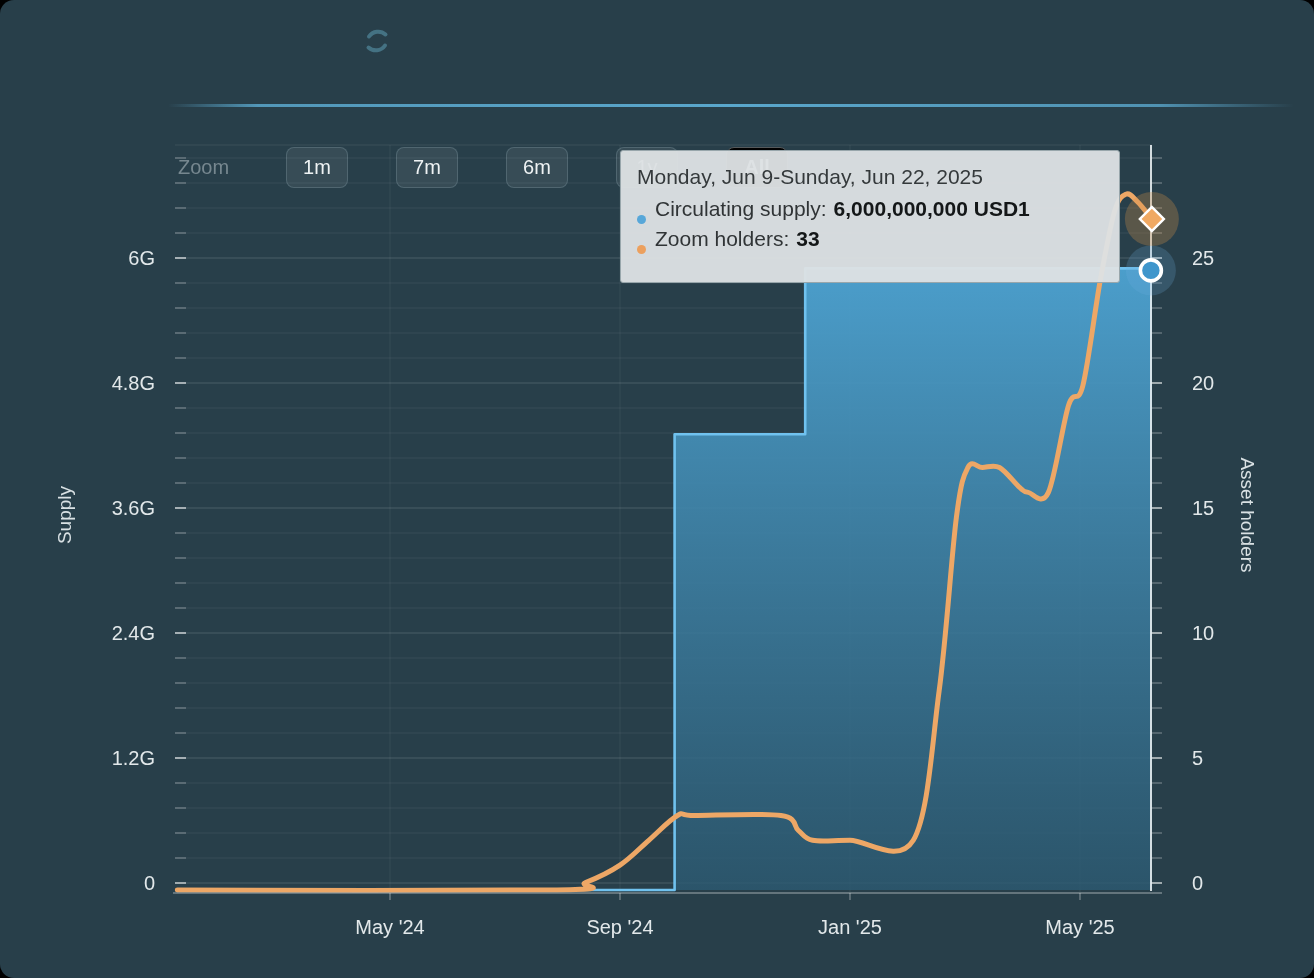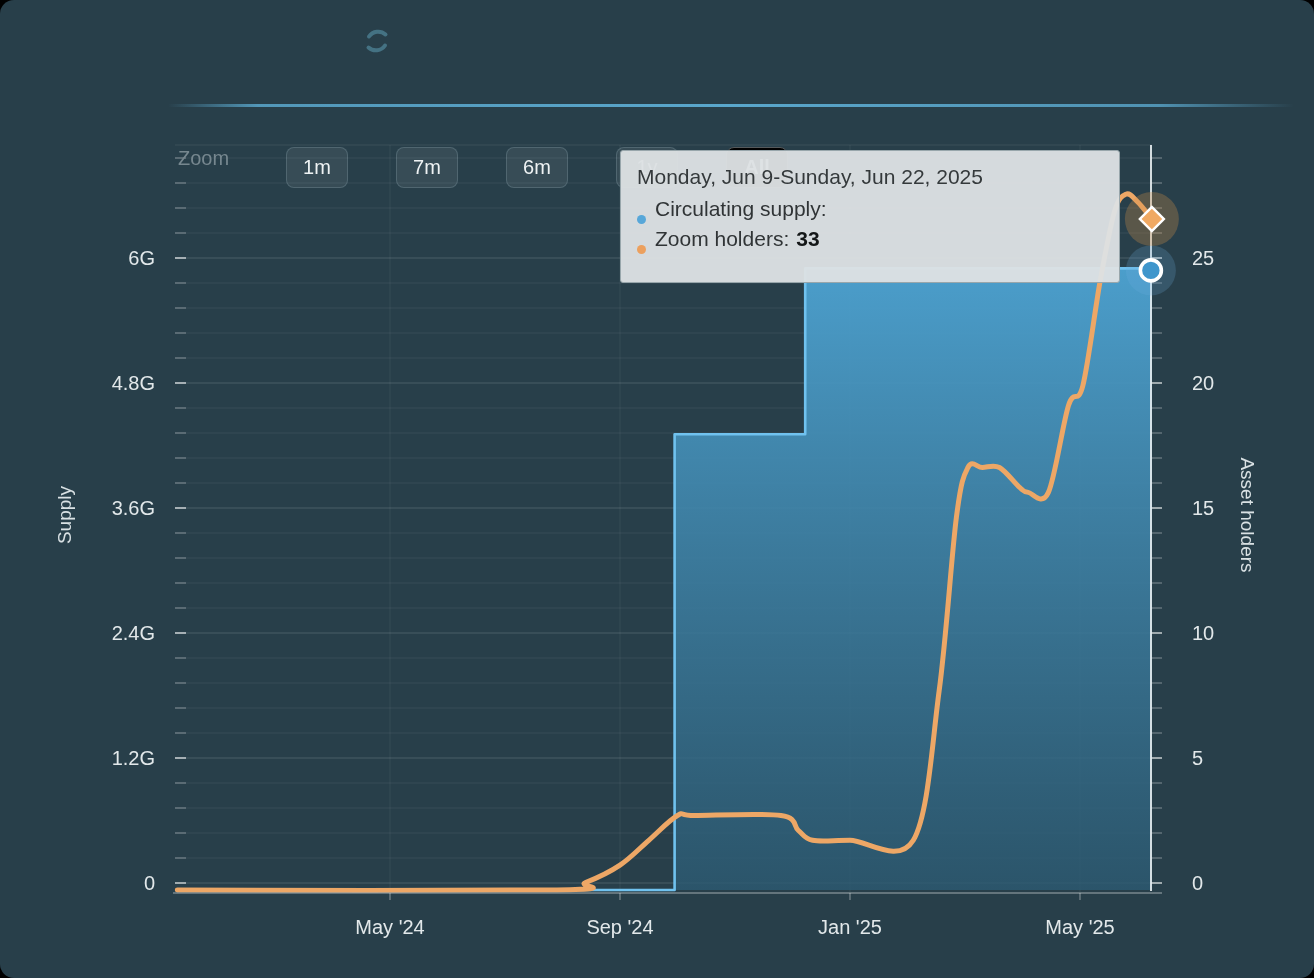--- a/index.html
+++ b/index.html
@@ -3,21 +3,21 @@
 <meta charset="utf-8">
 <style>
   html,body{margin:0;padding:0;background:#000;font-family:"Liberation Sans",sans-serif;}
   .card{position:relative;width:1314px;height:978px;background:#283f4a;border-radius:14px;overflow:hidden;}
   .page-title{position:absolute;left:48px;top:38px;font-size:31px;font-weight:500;color:#e8edee;letter-spacing:.2px;}
   .sync-icon{position:absolute;left:360px;top:24px;width:34px;height:34px;opacity:.85;}
   .title-divider{position:absolute;left:168px;top:104px;width:1126px;height:3px;border-radius:2px;
     background:linear-gradient(90deg,rgba(90,167,204,0) 0%,rgba(90,167,204,.85) 8%,#5aa7cc 50%,rgba(90,167,204,.8) 88%,rgba(90,167,204,0) 100%);}
   #chart{position:absolute;left:0;top:0;width:1314px;height:978px;}
   svg text{font-family:"Liberation Sans",sans-serif;}
-  .toolbar{position:absolute;left:178px;top:147px;display:flex;align-items:flex-start;}
+  .toolbar{position:absolute;left:178px;top:147px;display:flex;align-items:center;}
   .zoom-label{color:#76878f;font-size:20px;width:62px;}
   .zoom-buttons{display:flex;gap:12px;margin-left:10px;}
   .zoom-btn{width:62px;height:41px;display:flex;align-items:center;justify-content:center;
     background:rgba(255,255,255,.07);border:1px solid rgba(170,195,205,.22);border-radius:8px;
     color:#eef2f3;font-size:20px;cursor:pointer;box-sizing:border-box;margin-left:36px;}
   .zoom-btn.selected{background:#000000;border-color:#55595b;font-weight:bold;}
   .tooltip{position:absolute;left:620px;top:150px;width:500px;box-sizing:border-box;
     background:rgba(221,225,227,.96);border:1px solid #98a6ab;border-radius:3px;
     padding:11px 16px 28px 16px;color:#2d3133;font-size:21px;line-height:1.43;}
   .tt-date{color:#34393b;margin-bottom:2px;}
@@ -184,20 +184,21 @@
         <div class="zoom-btn selected">All</div>
       </div>
   </div>
 
   <div class="tooltip">
     <div class="tt-date">Monday, Jun 9-Sunday, Jun 22, 2025</div>
     <div id="tt-rows">
         <div class="tt-row">
           <span class="tt-bullet" style="background: rgb(87, 167, 217);"></span>
           <span class="tt-label">Circulating supply:</span>
+          <span class="tt-value">6,000,000,000 USD1</span>
         </div>
         <div class="tt-row">
           <span class="tt-bullet" style="background: rgb(236, 160, 94);"></span>
           <span class="tt-label">Zoom holders:</span>
           <span class="tt-value">33</span>
         </div>
       </div>
   </div>
 
 </div>

